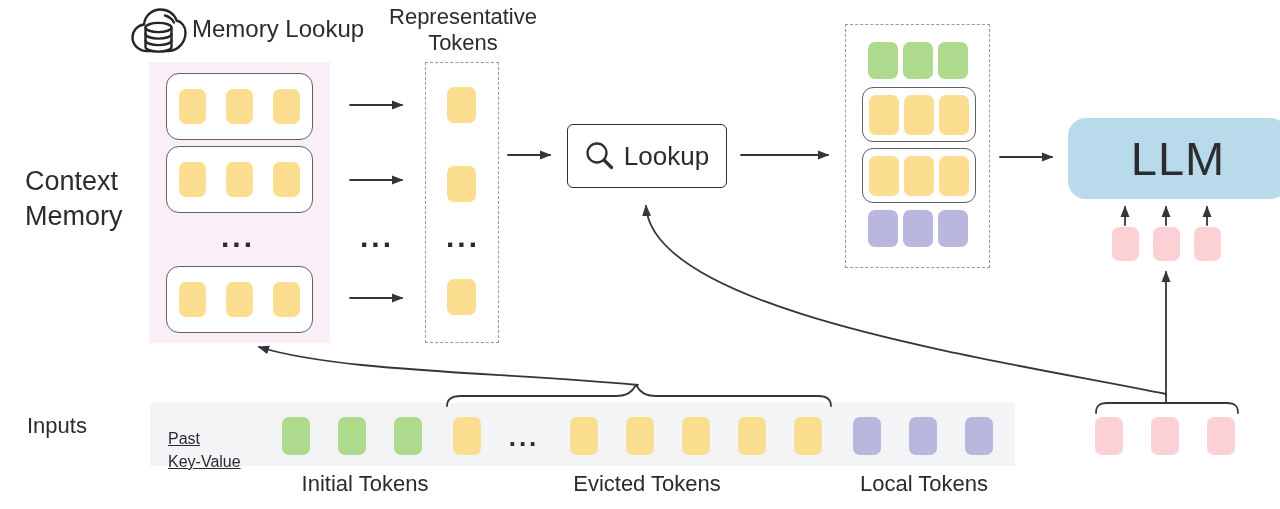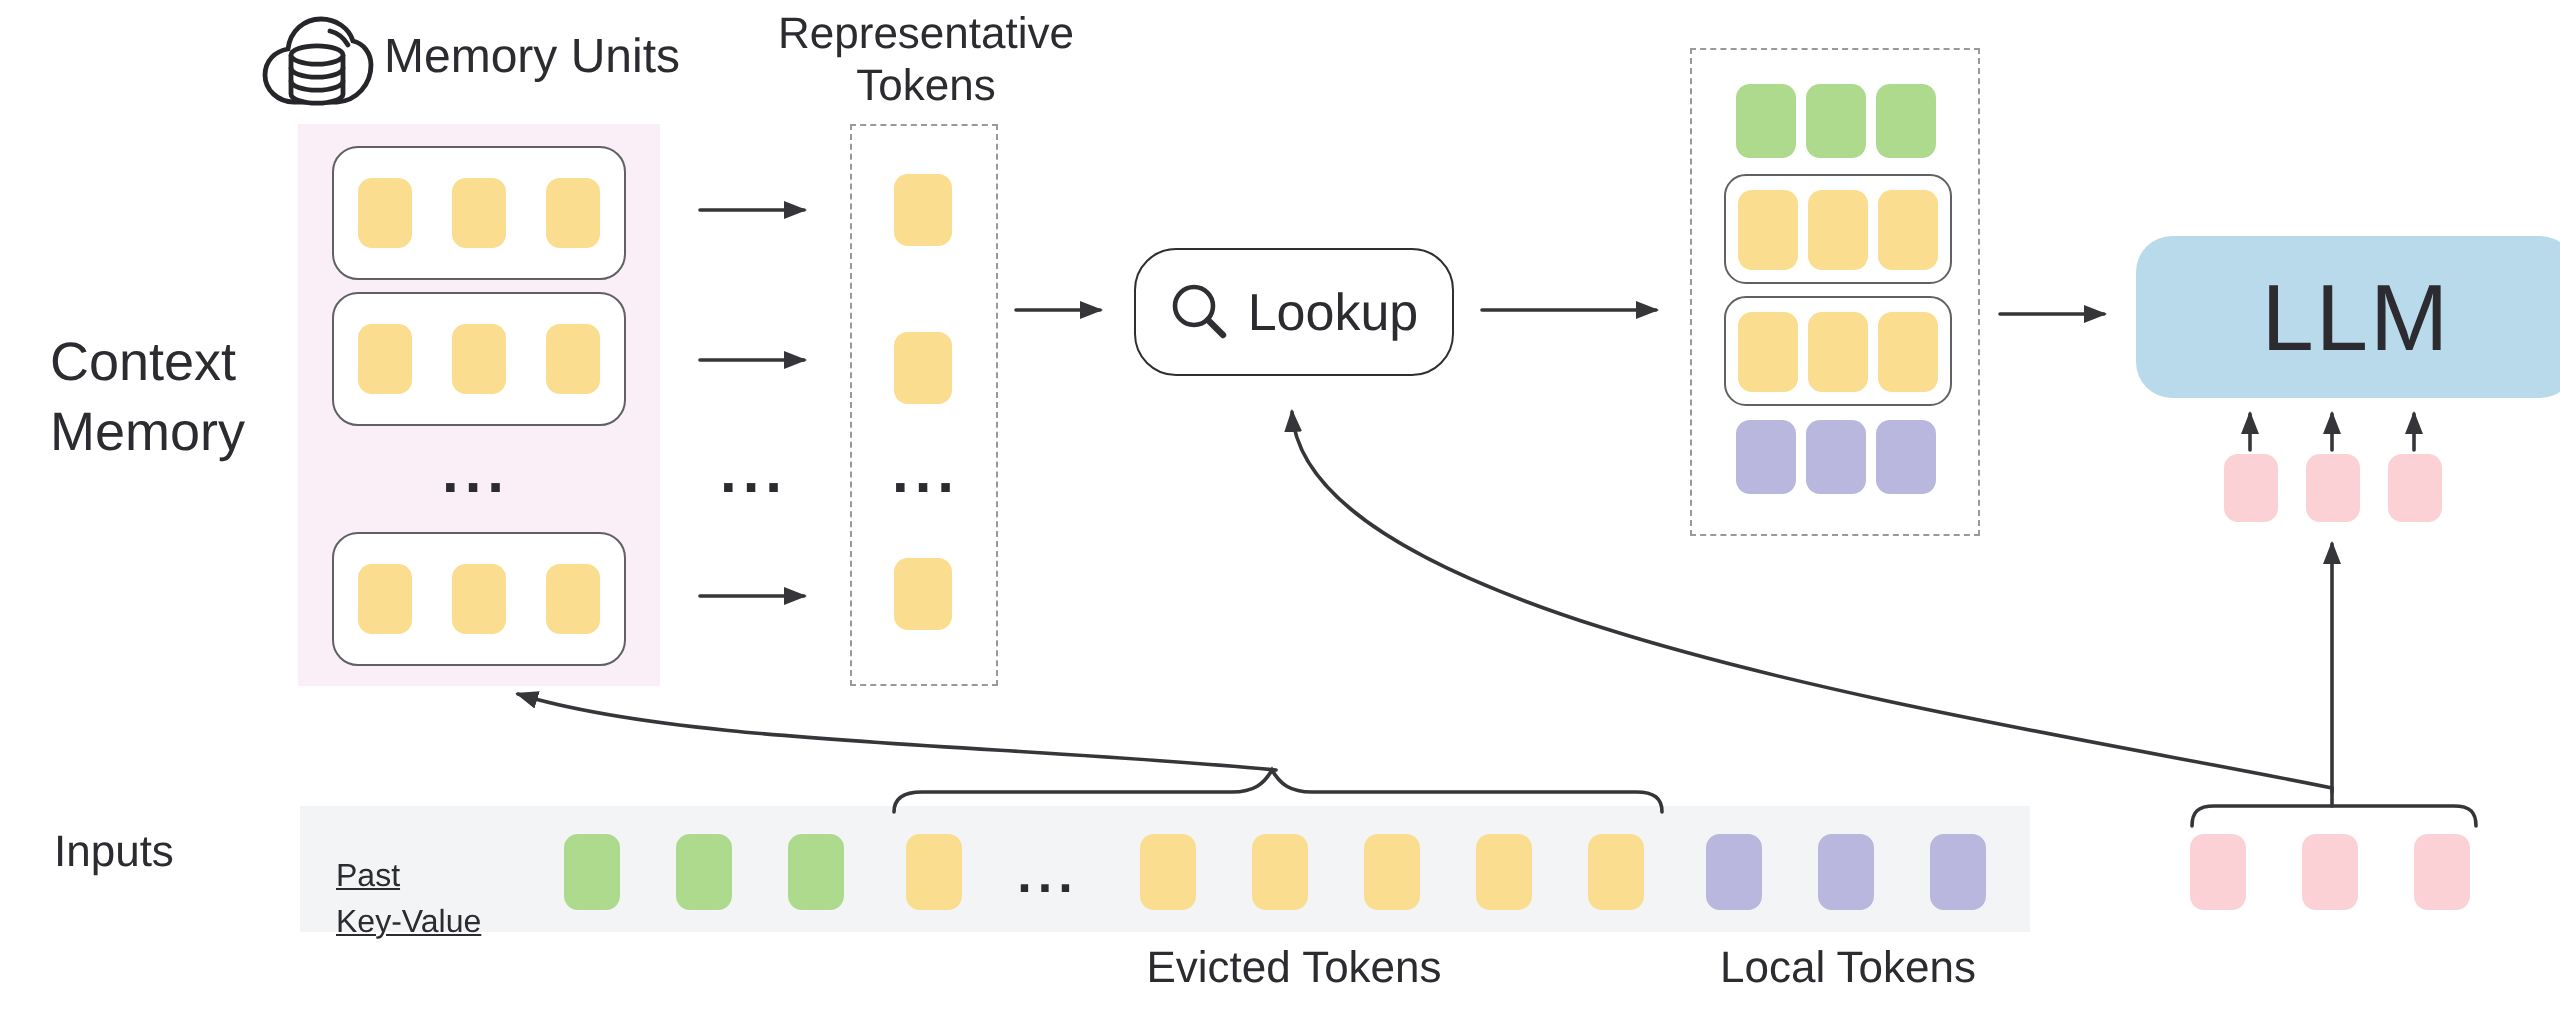--- a/index.html
+++ b/index.html
@@ -28,21 +28,21 @@
   .cache-row .tok{width:30px;height:37px;}
   .cache-unit{position:absolute;left:862px;width:112px;height:53px;background:#fff;
     border:1.2px solid var(--border_gray);border-radius:11px;display:flex;align-items:center;justify-content:center;gap:5px;}
   .cache-unit .tok{width:30px;height:40px;}
   #llm-box{left:1068px;top:118px;width:220px;height:81px;background:var(--llm_blue);border-radius:18px;
     display:flex;align-items:center;justify-content:center;font-size:47px;font-weight:500;letter-spacing:1px;}
   .llm-in{position:absolute;left:1112px;top:227px;display:flex;gap:14px;}
   .llm-in .tok{width:27px;height:34px;}
   .band-row{position:absolute;top:417px;display:flex;gap:28px;}
   .band-row .tok{width:28px;height:38px;}
-  #lookup{left:567px;top:124px;width:158px;height:62px;background:#fff;border:1.7px solid #2f2f33;border-radius:21px;
+  #lookup{left:567px;top:124px;width:158px;height:62px;background:#fff;border:1.7px solid #2f2f33;border-radius:6px;
     display:flex;align-items:center;justify-content:center;gap:9px;}
   #lookup .txt{font-size:26px;}
   .dots{position:absolute;font-weight:800;color:var(--ink);letter-spacing:3px;transform:translateX(-50%);
     font-size:30px;line-height:1;}
   .dots.small{font-size:26px;}
   .lbl{position:absolute;color:var(--ink);}
   .ctr{transform:translateX(-50%);text-align:center;}
   #ctx-label{left:25px;top:164px;font-size:27px;line-height:35px;}
   #inputs-label{left:27px;top:413px;font-size:22px;}
   #mu-label{left:192px;top:15px;font-size:24px;}
@@ -152,34 +152,35 @@
       <span class="tok tok-purple"></span>
       <span class="tok tok-purple"></span>
       <span class="tok tok-purple"></span>
     </div>
   <div class="band-row" style="left:1095px">
       <span class="tok tok-pink"></span>
       <span class="tok tok-pink"></span>
       <span class="tok tok-pink"></span>
     </div>
 
-  <div class="lbl" id="mu-label">Memory Units</div>
+  <div class="lbl" id="mu-label">Memory Lookup</div>
   <div class="lbl" id="ctx-label">
     <div>Context</div>
     <div>Memory</div>
   </div>
   <div class="lbl ctr" id="rep-label">
     <div>Representative</div>
     <div>Tokens</div>
   </div>
   <div class="lbl" id="inputs-label">Inputs</div>
   <div class="lbl" id="pkv-label">
     <div>Past</div>
     <div>Key-Value</div>
   </div>
+  <div class="lbl ctr tok-label" style="left:365px">Initial Tokens</div>
   <div class="lbl ctr tok-label" style="left:924px">Local Tokens</div>
   <div class="lbl ctr tok-label" style="left:647px">Evicted Tokens</div>
 
   <svg id="overlay" width="1280" height="509" viewBox="0 0 1280 509">
     <defs>
       <marker id="ah" viewBox="0 0 12 10" refX="10" refY="5" markerWidth="12" markerHeight="10" orient="auto" markerUnits="userSpaceOnUse">
         <path d="M0,0.5 L11.5,5 L0,9.5 Z" fill="#36363a"></path>
       </marker>
     </defs>
 

